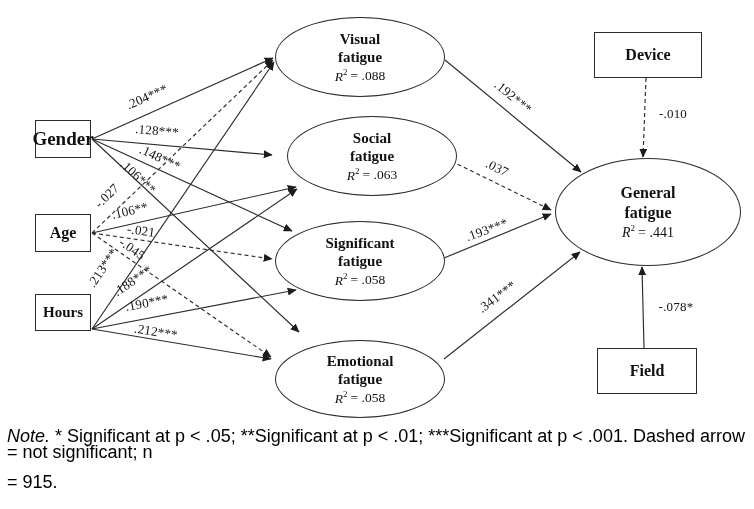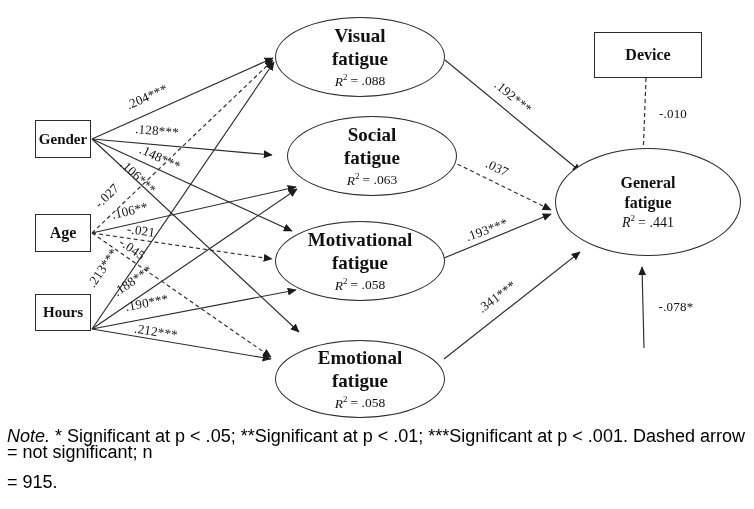--- a/index.html
+++ b/index.html
@@ -10,42 +10,42 @@
   }
   #edge-svg { position:absolute; left:0; top:0; width:754px; height:509px; }
   .edge { stroke:#2b2b2b; stroke-width:1.15; fill:none; }
   .edge.dashed { stroke-dasharray:4 3; }
 
   .box {
     position:absolute; background:#fff; border:1.4px solid #2b2b2b;
     display:flex; align-items:center; justify-content:center;
     font-weight:bold; font-size:16px; color:#111;
   }
-  #box-gender { left:35px; top:120px; width:56px; height:38px; font-size:15px; }
+  #box-gender { left:35px; top:120px; width:56px; height:38px; font-size:19px; }
   #box-age    { left:35px; top:214px; width:56px; height:38px;text-align:right; }
   #box-hours  { left:35px; top:294px; width:56px; height:37px; font-size:15px; }
   #box-device { left:594px; top:32px;  width:108px; height:46px; }
   #box-field  { left:597px; top:348px; width:100px; height:46px; }
 
   .ellipse {
     position:absolute; background:#fff; border:1.3px solid #2b2b2b; border-radius:50%;
     display:flex; flex-direction:column; align-items:center; justify-content:center;
     text-align:center; color:#111;
   }
-  .ellipse .name { font-weight:bold; font-size:19px; line-height:1.2; }
+  .ellipse .name { font-weight:bold; font-size:15px; line-height:1.2; }
   .ellipse .name .l { display:block; }
   .ellipse .r2 { font-size:13.5px; margin-top:1px; }
   .ellipse .r2 i { font-style:italic; }
   .ellipse .r2 sup { font-size:9px; }
   .ellipse .r2 .rv { margin-left:3px; }
   #el-visual       { left:275px; top:17px;  width:170px; height:80px; }
   #el-social       { left:287px; top:116px; width:170px; height:80px; }
   #el-motivational { left:275px; top:221px; width:170px; height:80px; }
   #el-emotional    { left:275px; top:340px; width:170px; height:78px; }
-  #el-general      { left:555px; top:148px; width:186px; height:108px; }
+  #el-general      { left:555px; top:158px; width:186px; height:108px; }
   #el-general .name { font-size:16px; }
   #el-general .r2 { font-size:14px; }
 
   .coef {
     position:absolute; font-size:13px; color:#111; white-space:nowrap;
     letter-spacing:0.2px;
   }
 
   .note {
     position:absolute; left:7px; top:428px; width:742px;
@@ -112,38 +112,41 @@
   </div>
   <div class="box" id="box-age">
     <span>Age</span>
   </div>
   <div class="box" id="box-hours">
     <span>Hours</span>
   </div>
   <div class="box" id="box-device">
     <span>Device</span>
   </div>
+  <div class="box" id="box-field">
+    <span>Field</span>
+  </div>
 
   <div class="ellipse" id="el-visual">
     <span class="name">
         <span class="l">Visual</span>
         <span class="l">fatigue</span>
       </span>
     <span class="r2"><i>R</i><sup>2</sup><span class="rv">= .088</span></span>
   </div>
   <div class="ellipse" id="el-social">
     <span class="name">
         <span class="l">Social</span>
         <span class="l">fatigue</span>
       </span>
     <span class="r2"><i>R</i><sup>2</sup><span class="rv">= .063</span></span>
   </div>
   <div class="ellipse" id="el-motivational">
     <span class="name">
-        <span class="l">Motivational</span>
+        <span class="l">Significant</span>
         <span class="l">fatigue</span>
       </span>
     <span class="r2"><i>R</i><sup>2</sup><span class="rv">= .058</span></span>
   </div>
   <div class="ellipse" id="el-emotional">
     <span class="name">
         <span class="l">Emotional</span>
         <span class="l">fatigue</span>
       </span>
     <span class="r2"><i>R</i><sup>2</sup><span class="rv">= .058</span></span>

